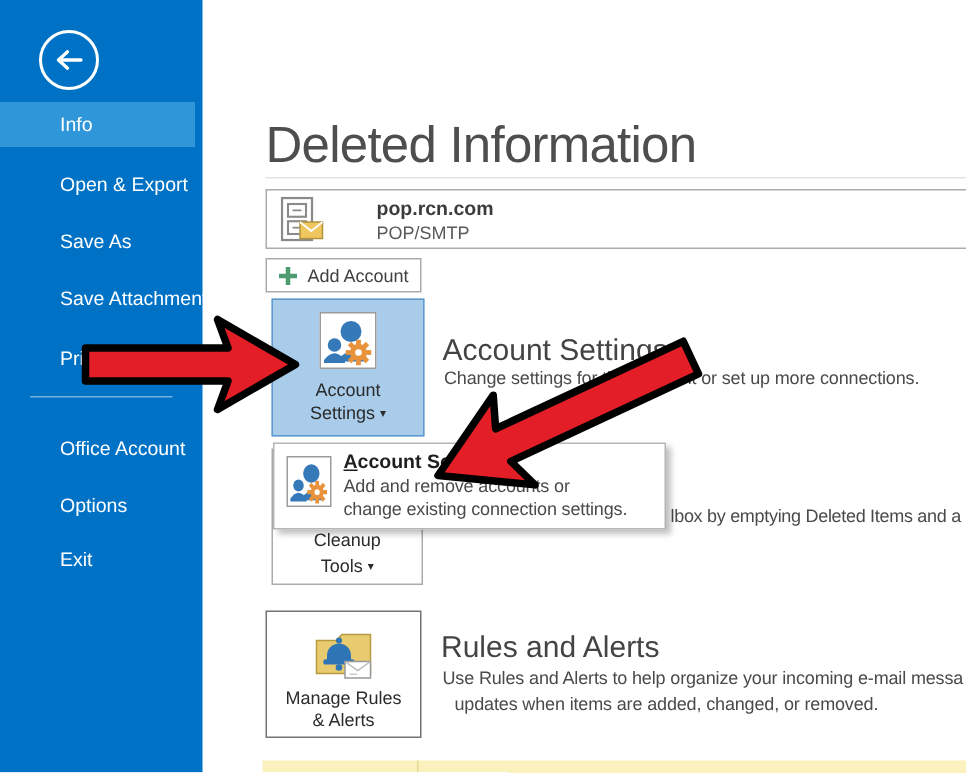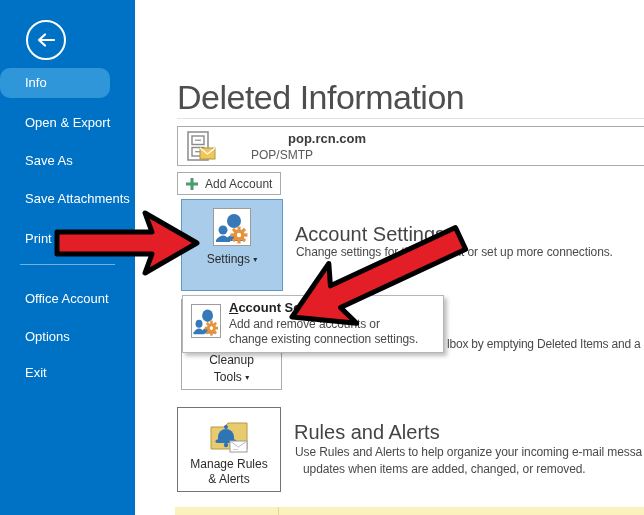--- a/index.html
+++ b/index.html
@@ -2,31 +2,31 @@
 <html><head>
 <meta charset="utf-8">
 <style>
   html,body{margin:0;padding:0;background:#fff;}
   .screen{position:relative;width:644px;height:515px;background:#fff;overflow:hidden;
           font-family:"Liberation Sans",sans-serif;-webkit-font-smoothing:antialiased;}
   
   .sidebar{position:absolute;left:0;top:0;width:135px;height:515px;background:#0072C6;}
   .back-btn{position:absolute;left:26px;top:20px;width:40px;height:40px;border:2px solid #fff;
             border-radius:50%;box-sizing:border-box;display:flex;align-items:center;justify-content:center;cursor:pointer;}
-  .nav-item{position:absolute;left:0;width:110px;height:26px;line-height:26px;padding-left:25px;
-            box-sizing:border-box;color:#fff;font-size:13px;cursor:pointer;white-space:nowrap;border-radius:10px;}
+  .nav-item{position:absolute;left:0;width:130px;height:26px;line-height:26px;padding-left:40px;
+            box-sizing:border-box;color:#fff;font-size:13px;cursor:pointer;white-space:nowrap;}
   .nav-item.selected{height:30px;line-height:30px;background:#2E96D9;}
   .nav-divider{position:absolute;left:20px;width:95px;height:1px;background:rgba(255,255,255,.45);}
   
   .page-title{position:absolute;left:177px;top:55px;font-size:34px;font-weight:300;color:#4E4E4E;letter-spacing:-.5px;}
   .hairline{position:absolute;left:177px;top:118px;width:467px;height:1px;background:#E3E3E3;}
   .account-combo{position:absolute;left:177px;top:126px;width:470px;height:40px;border:1px solid #ABABAB;
                  box-sizing:border-box;background:#fff;cursor:pointer;}
   .combo-icon{position:absolute;left:9px;top:4px;}
-  .acct-name{position:absolute;left:73px;top:4px;font-size:13px;font-weight:bold;color:#3B3B3B;margin-left:37px;}
+  .acct-name{position:absolute;left:73px;top:4px;font-size:13px;font-weight:bold;color:#3B3B3B;}
   .acct-type{position:absolute;left:73px;top:21px;font-size:12px;color:#595959;}
   .add-btn{position:absolute;left:177px;top:172px;width:104px;height:23px;border:1px solid #ABABAB;
            background:#fff;box-sizing:border-box;display:flex;align-items:center;gap:7px;padding-left:8px;
            font-size:12px;color:#3F3F3F;cursor:pointer;}
   .as-btn{position:absolute;left:181px;top:199px;width:102px;height:92px;background:#A8CCEA;
           border:1px solid #5F99CC;box-sizing:border-box;text-align:center;cursor:pointer;}
   .icon-box{display:inline-block;background:#fff;border:1px solid #9C9C9C;box-sizing:content-box;}
   .as-btn .icon-box{margin-top:8px;width:36px;height:36px;}
   .btn-label{font-size:12px;color:#2B2B2B;line-height:15px;}
   .chev{font-size:8px;vertical-align:1px;}
@@ -120,20 +120,21 @@
     <span>Add Account</span>
   </button>
 
   <div class="as-btn">
     <span class="icon-box">
       <svg width="36" height="36" viewBox="0 0 36 36">
           <use href="#persongear"></use>
         </svg>
     </span>
     <div class="btn-label" style="margin-top:3px">
+      <div>Account</div>
       <div><span>Settings</span> <span class="chev">▾</span></div>
     </div>
   </div>
 
   <h2 class="sec-head" style="left:295px;top:206px">Account Settings</h2>
   <p class="sec-desc" style="left:296px;top:233px">Change settings for this account or set up more connections.</p>
 
   <div class="cleanup-btn">
     <div>Cleanup</div>
     <div><span>Tools</span> <span class="chev">▾</span></div>

